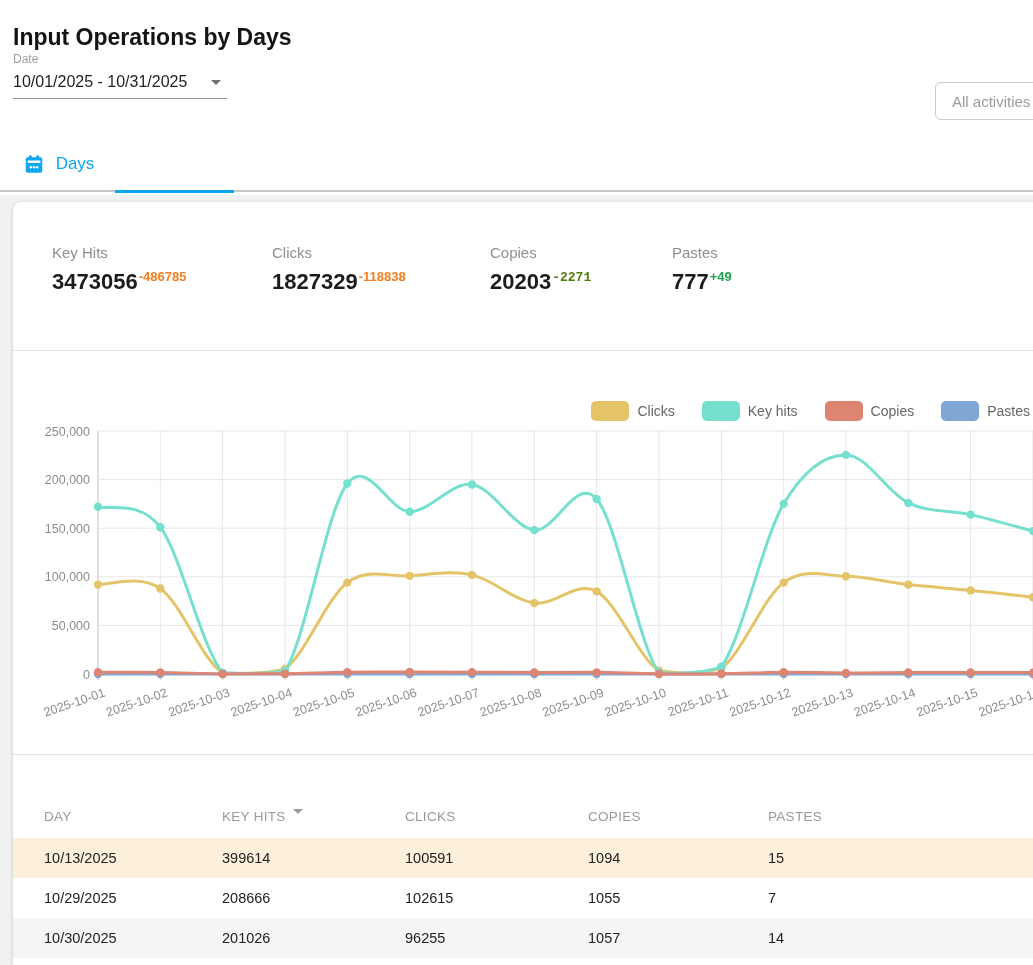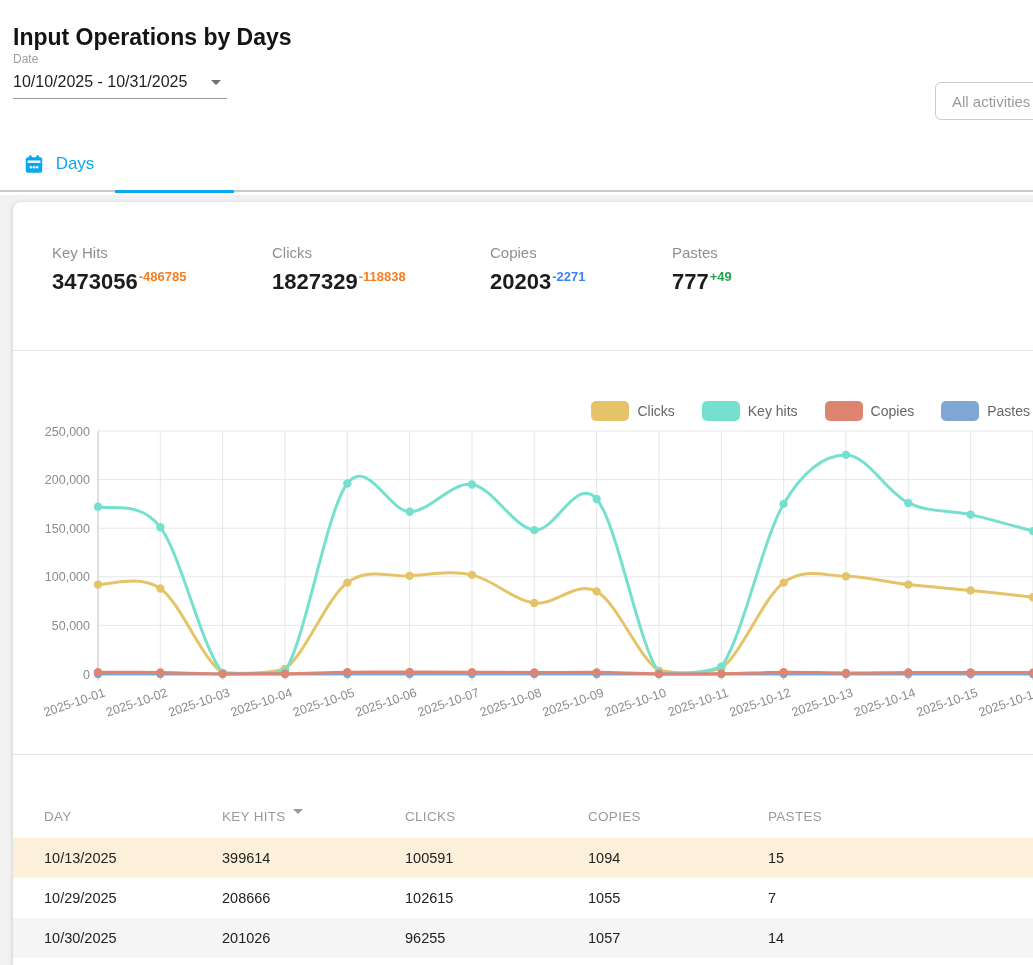--- a/index.html
+++ b/index.html
@@ -64,21 +64,21 @@
 </style>
 </head>
 <body>
 
 <div class="topbar">
   <h1 class="page-title">Input Operations by Days</h1>
 
   <div class="date-group">
     <div class="date-label">Date</div>
     <div class="date-select">
-      <span>10/10/2025 - 10/31/2025</span>
+      <span>10/01/2025 - 10/31/2025</span>
       <span class="caret-down"></span>
     </div>
   </div>
 
   <div class="activities-select">
     <span>All activities</span>
   </div>
 
   <div class="tabs">
     <div class="tab days">
@@ -107,21 +107,21 @@
       <div class="stat">
         <div class="stat-label">Key Hits</div>
         <div class="stat-value"><span>3473056</span><sup class="stat-delta" style="color: rgb(245, 126, 32);">-486785</sup></div>
       </div>
       <div class="stat">
         <div class="stat-label">Clicks</div>
         <div class="stat-value"><span>1827329</span><sup class="stat-delta" style="color: rgb(245, 126, 32);">-118838</sup></div>
       </div>
       <div class="stat">
         <div class="stat-label">Copies</div>
-        <div class="stat-value"><span>20203</span><sup class="stat-delta" style="color: #3b82f6;">-2271</sup></div>
+        <div class="stat-value"><span>20203</span><sup class="stat-delta" style="color: #4d7c0f; font-family: Liberation Mono, monospace;">-2271</sup></div>
       </div>
       <div class="stat">
         <div class="stat-label">Pastes</div>
         <div class="stat-value"><span>777</span><sup class="stat-delta" style="color: rgb(30, 162, 76);">+49</sup></div>
       </div>
     </div>
 
     <div class="chart-wrap">
       <div class="legend">
         <div class="legend-item">

